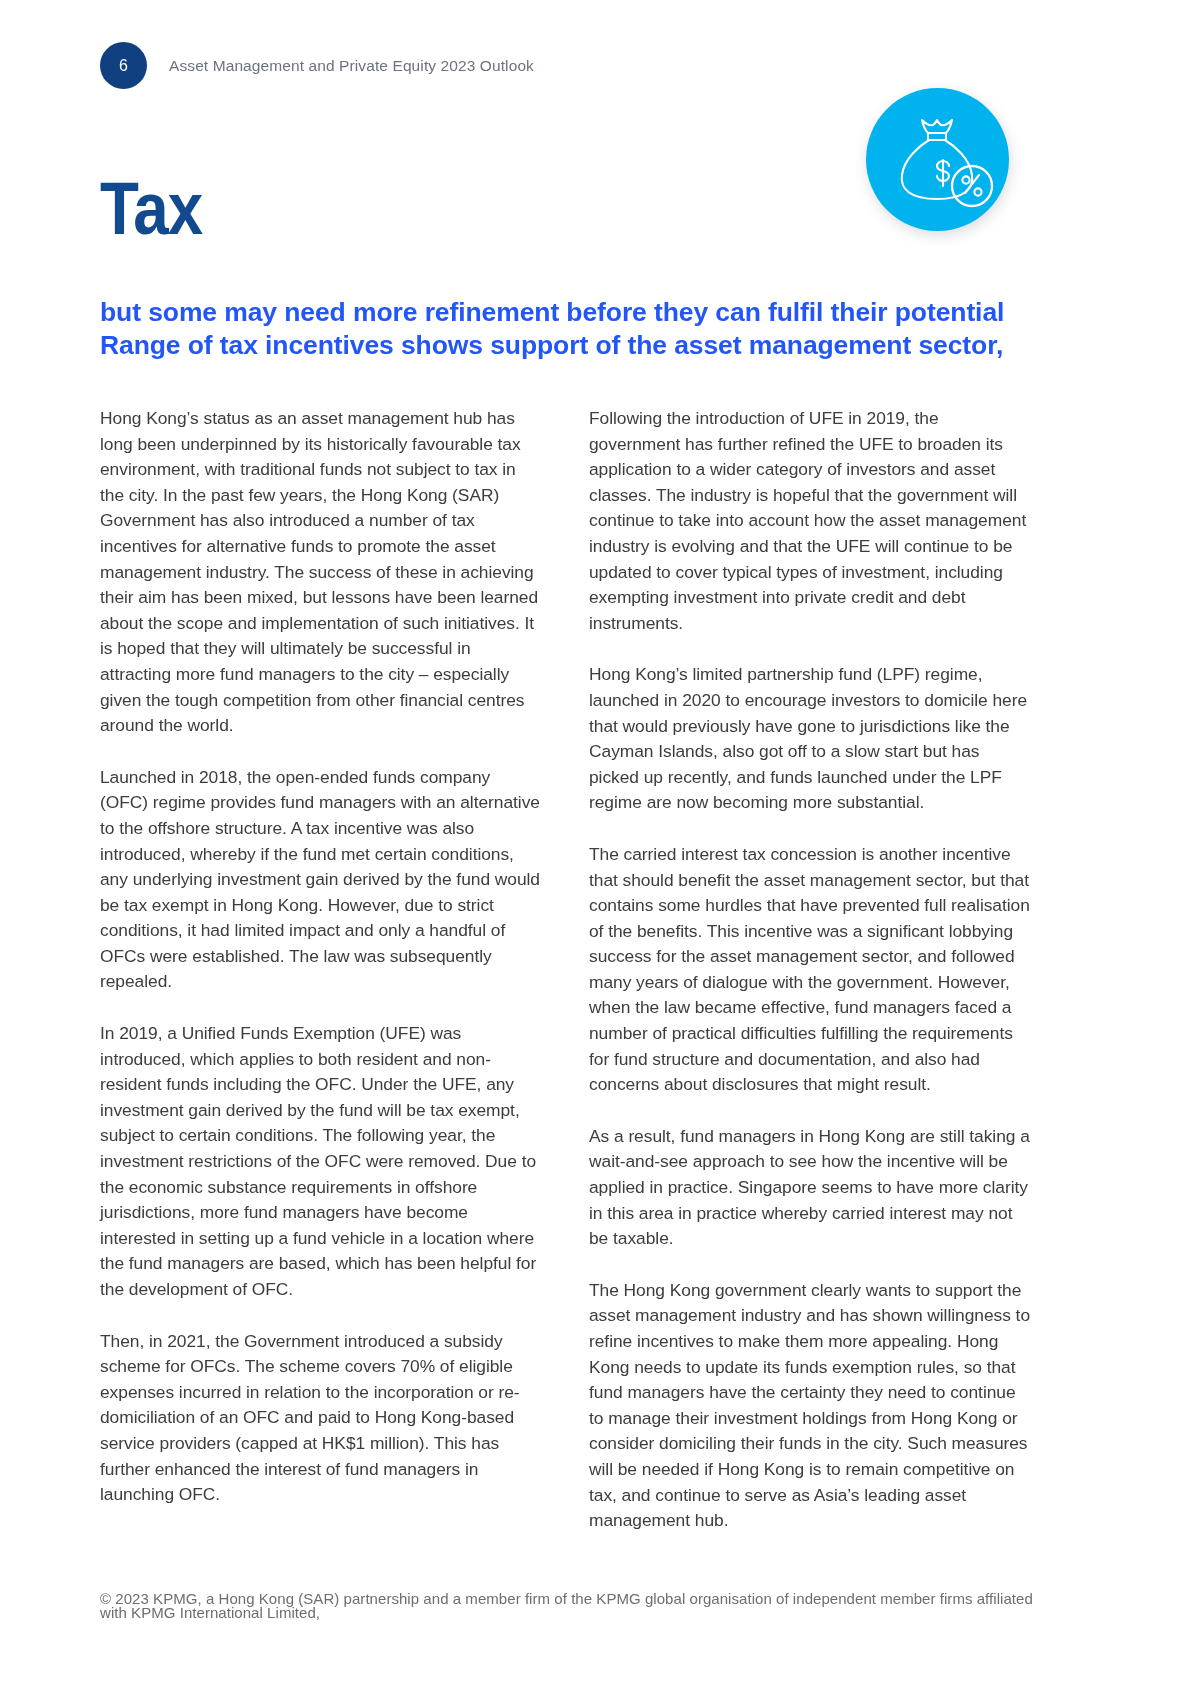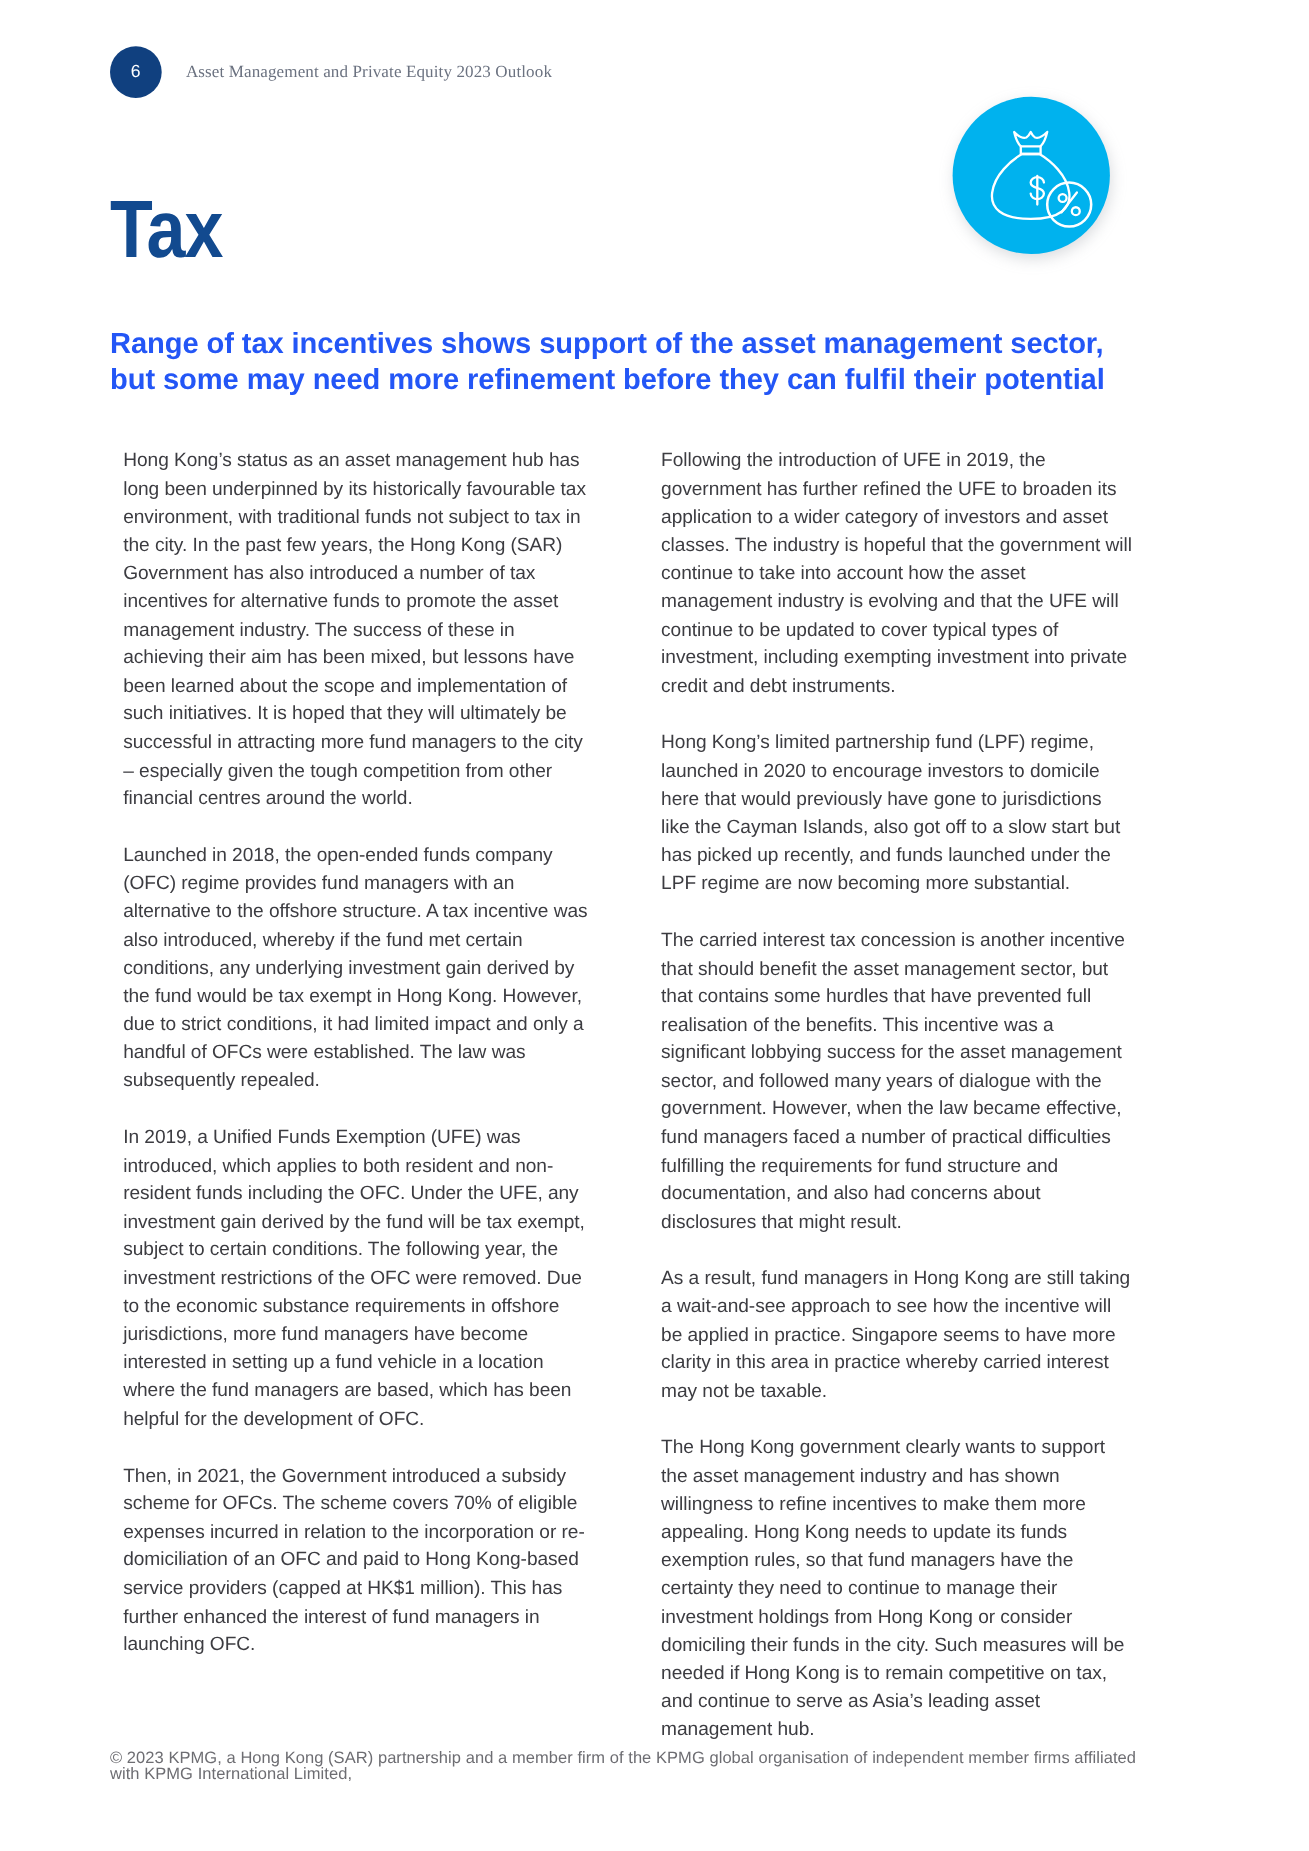--- a/index.html
+++ b/index.html
@@ -40,21 +40,20 @@
     justify-content: center;
     font-size: 16px;
     font-weight: 400;
     letter-spacing: 0.2px;
   }
   .header-title {
     color: #6b7280;
     font-size: 15.5px;
     letter-spacing: 0.1px;
     white-space: nowrap;
-    font-family: Liberation Serif, serif;
   }
 
   
   .hero-icon {
     position: absolute;
     top: 88px;
     left: 866px;
     width: 146px;
     height: 146px;
   }
@@ -119,21 +118,21 @@
     top: 406px;
     left: 100px;
     width: 930px;
     display: flex;
     gap: 48px;
   }
   .column {
     width: 441px;
   }
   .column p {
-    margin: 0 0 26px 12px;
+    margin: 0 0 26px 0;
     color: #3c3c41;
     font-size: 17.4px;
     line-height: 25.6px;
     letter-spacing: -0.05px;
   }
   .column p:last-child { margin-bottom: 0; }
 
   
   .footer {
     position: absolute;
@@ -176,22 +175,22 @@
         <circle cx="100" cy="92" r="3.6"></circle>
         <circle cx="112" cy="104" r="3.6"></circle>
         <path d="M113 87 l-14 18"></path>
       </g>
     </svg>
   </div>
 
   <div class="big-title">Tax</div>
 
   <div class="section-heading">
+    <span>but some may need more refinement before they can fulfil their potential</span>
     <span>Range of tax incentives shows support of the asset management sector,</span>
-    <span>but some may need more refinement before they can fulfil their potential</span>
   </div>
 
   <div class="columns">
     <div class="column">
       <p>Hong Kong’s status as an asset management hub has long been underpinned by its historically favourable tax environment, with traditional funds not subject to tax in the city. In the past few years, the Hong Kong (SAR) Government has also introduced a number of tax incentives for alternative funds to promote the asset management industry. The success of these in achieving their aim has been mixed, but lessons have been learned about the scope and implementation of such initiatives. It is hoped that they will ultimately be successful in attracting more fund managers to the city – especially given the tough competition from other financial centres around the world.</p>
       <p>Launched in 2018, the open-ended funds company (OFC) regime provides fund managers with an alternative to the offshore structure. A tax incentive was also introduced, whereby if the fund met certain conditions, any underlying investment gain derived by the fund would be tax exempt in Hong Kong. However, due to strict conditions, it had limited impact and only a handful of OFCs were established. The law was subsequently repealed.</p>
       <p>In 2019, a Unified Funds Exemption (UFE) was introduced, which applies to both resident and non-resident funds including the OFC. Under the UFE, any investment gain derived by the fund will be tax exempt, subject to certain conditions. The following year, the investment restrictions of the OFC were removed. Due to the economic substance requirements in offshore jurisdictions, more fund managers have become interested in setting up a fund vehicle in a location where the fund managers are based, which has been helpful for the development of OFC.</p>
       <p>Then, in 2021, the Government introduced a subsidy scheme for OFCs. The scheme covers 70% of eligible expenses incurred in relation to the incorporation or re-domiciliation of an OFC and paid to Hong Kong-based service providers (capped at HK$1 million). This has further enhanced the interest of fund managers in launching OFC.</p>
     </div>
     <div class="column">

